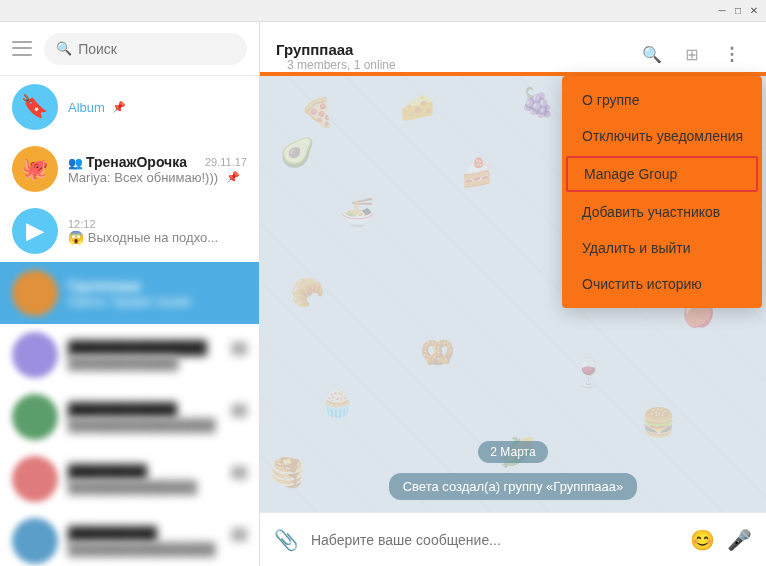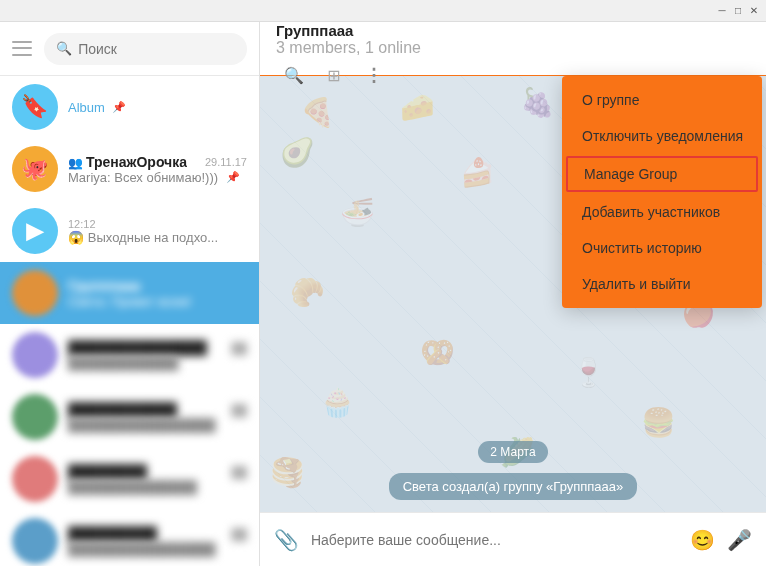--- a/index.html
+++ b/index.html
@@ -211,37 +211,37 @@
       position: absolute;
       font-size: 28px;
       opacity: 0.25;
       color: #8aafcb;
     }
 
     .chat-header {
       height: 54px;
       background: #fff;
       display: flex;
-      align-items: flex-start;
+      align-items: flex-end;
       padding: 0 16px;
-      border-bottom: 1px solid #f97316;
+      border-bottom: 4px solid #f97316;
       z-index: 10;
-      flex-direction: column;
     }
     .chat-title-area {
       flex: 1;
     }
     .chat-main-title {
       font-size: 15px;
       font-weight: 600;
       color: #222;
     }
     .chat-subtitle {
-      font-size: 16px;
+      font-size: 12px;
       color: #aaa;
+      margin-left: 11px;
     }
     .header-actions {
       display: flex;
       gap: 4px;
       align-items: center;
     }
     .header-btn {
       width: 36px; height: 36px;
       display: flex; align-items: center; justify-content: center;
       border-radius: 50%;
@@ -519,22 +519,22 @@
     <div class="messages-area">
       <div class="date-badge">2 Марта</div>
       <div class="system-message">Света создал(а) группу «Групппааа»</div>
     </div>
 
     <div class="context-menu">
       <div class="menu-item">О группе</div>
       <div class="menu-item">Отключить уведомления</div>
       <div class="menu-item highlighted">Manage Group</div>
       <div class="menu-item">Добавить участников</div>
+      <div class="menu-item">Удалить и выйти</div>
       <div class="menu-item">Очистить историю</div>
-      <div class="menu-item">Удалить и выйти</div>
     </div>
 
     <div class="input-bar">
       <span class="attach-btn">📎</span>
       <input class="message-input" type="text" placeholder="Наберите ваше сообщение..." style="">
       <span class="emoji-btn">😊</span>
       <span class="mic-btn">🎤</span>
     </div>
 
   </div>

